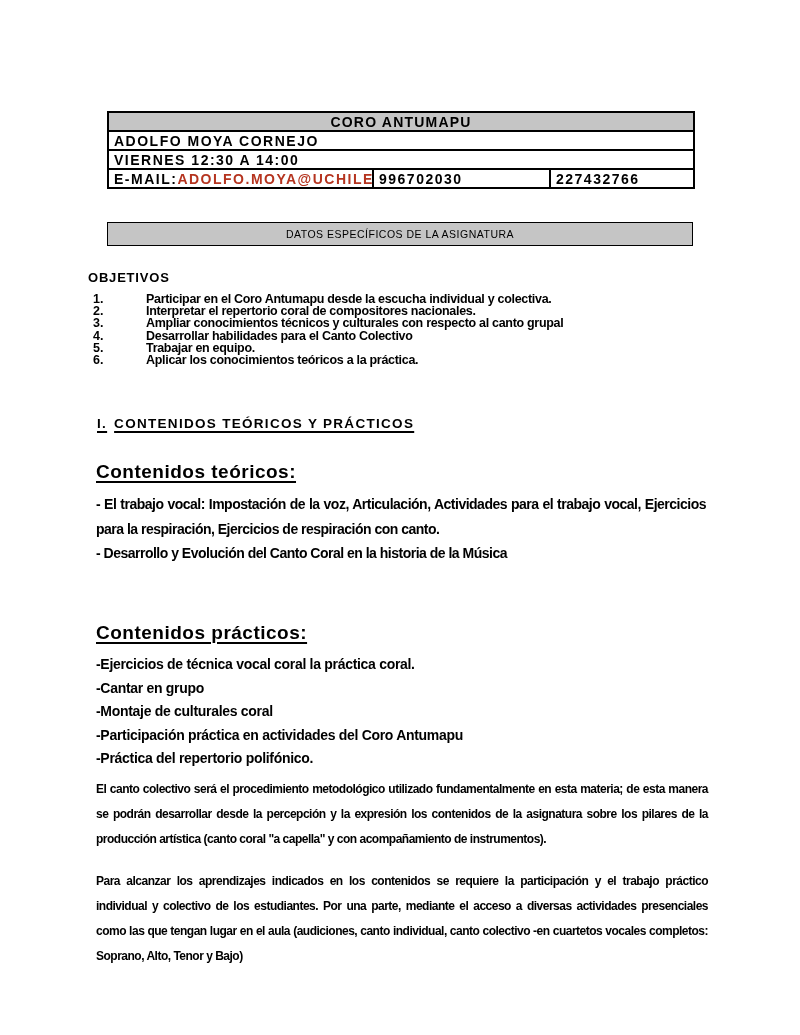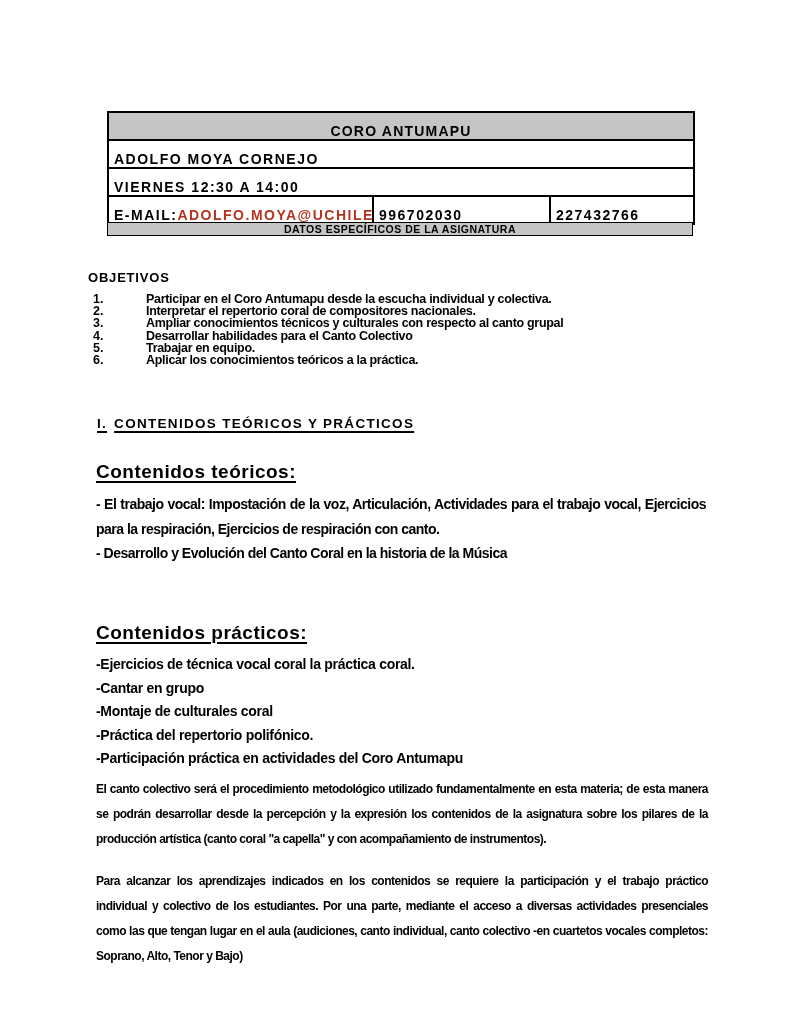--- a/index.html
+++ b/index.html
@@ -15,38 +15,38 @@
   * { box-sizing: border-box; }
 
   
   .hdr-table {
     position: absolute; left: 107px; top: 111px; width: 586px;
     border-collapse: collapse; table-layout: fixed;
   }
   .hdr-table td {
     border: 2px solid #000000;
     font-size: 14px; font-weight: bold; letter-spacing: 1.5px;
-    height: 19px; padding: 10px 5px 0 5px;
+    height: 19px; padding: 1px 5px 0 5px;
     white-space: nowrap; overflow: hidden;
   }
   .hdr-table td.title-cell {
     background: #c5c5c5; text-align: center; letter-spacing: 1.2px;
   }
   .email-link {
     color: #b5341f; text-decoration: underline;
     text-decoration-thickness: 2px; text-underline-offset: 3px;
     cursor: pointer;
   }
 
   
   .section-bar {
-    position: absolute; left: 107px; top: 222px; width: 586px; height: 14px;
+    position: absolute; left: 107px; top: 222px; width: 586px; height: 24px;
     background: #c5c5c5; border: 1.5px solid #000000;
     display: flex; align-items: center; justify-content: center;
-    font-size: 10.5px; font-weight: bold; letter-spacing: 0.5px;
+    font-size: 10.5px; font-weight: normal; letter-spacing: 0.5px;
   }
 
   
   .objectives { position: absolute; left: 88px; top: 270px; width: 600px; }
   .obj-heading { font-size: 13px; font-weight: bold; letter-spacing: 0.8px; }
   .obj-list { margin-top: 8px; }
   .obj-row { display: flex; line-height: 12.2px; }
   .obj-num { width: 42px; flex: 0 0 42px; padding-left: 5px;
              font-size: 12.5px; font-weight: bold; }
   .obj-text { flex: 1; font-size: 12.5px; font-weight: bold; letter-spacing: -0.3px; padding-left: 16px; }
@@ -165,21 +165,21 @@
       <div class="item">- Desarrollo y Evolución del Canto Coral en la historia de la Música</div>
     </div>
   </div>
 
   <div class="block practical">
     <div class="block-heading">Contenidos prácticos:</div>
     <div class="items">
       <div class="item">-Ejercicios de técnica vocal coral la práctica coral.</div>
       <div class="item">-Cantar en grupo</div>
       <div class="item">-Montaje de culturales coral</div>
+      <div class="item">-Participación práctica en actividades del Coro Antumapu</div>
       <div class="item">-Práctica del repertorio polifónico.</div>
-      <div class="item">-Participación práctica en actividades del Coro Antumapu</div>
     </div>
   </div>
 
   <p class="para para-1">El canto colectivo será el procedimiento metodológico utilizado fundamentalmente en esta materia; de esta manera se podrán desarrollar desde la percepción y la expresión los contenidos de la asignatura sobre los pilares de la producción artística (canto coral "a capella" y con acompañamiento de instrumentos).</p>
   <p class="para para-2">Para alcanzar los aprendizajes indicados en los contenidos se requiere la participación y el trabajo práctico individual y colectivo de los estudiantes. Por una parte, mediante el acceso a diversas actividades presenciales como las que tengan lugar en el aula (audiciones, canto individual, canto colectivo -en cuartetos vocales completos: Soprano, Alto, Tenor y Bajo)</p>
 
 </div>
 
 </body></html>

